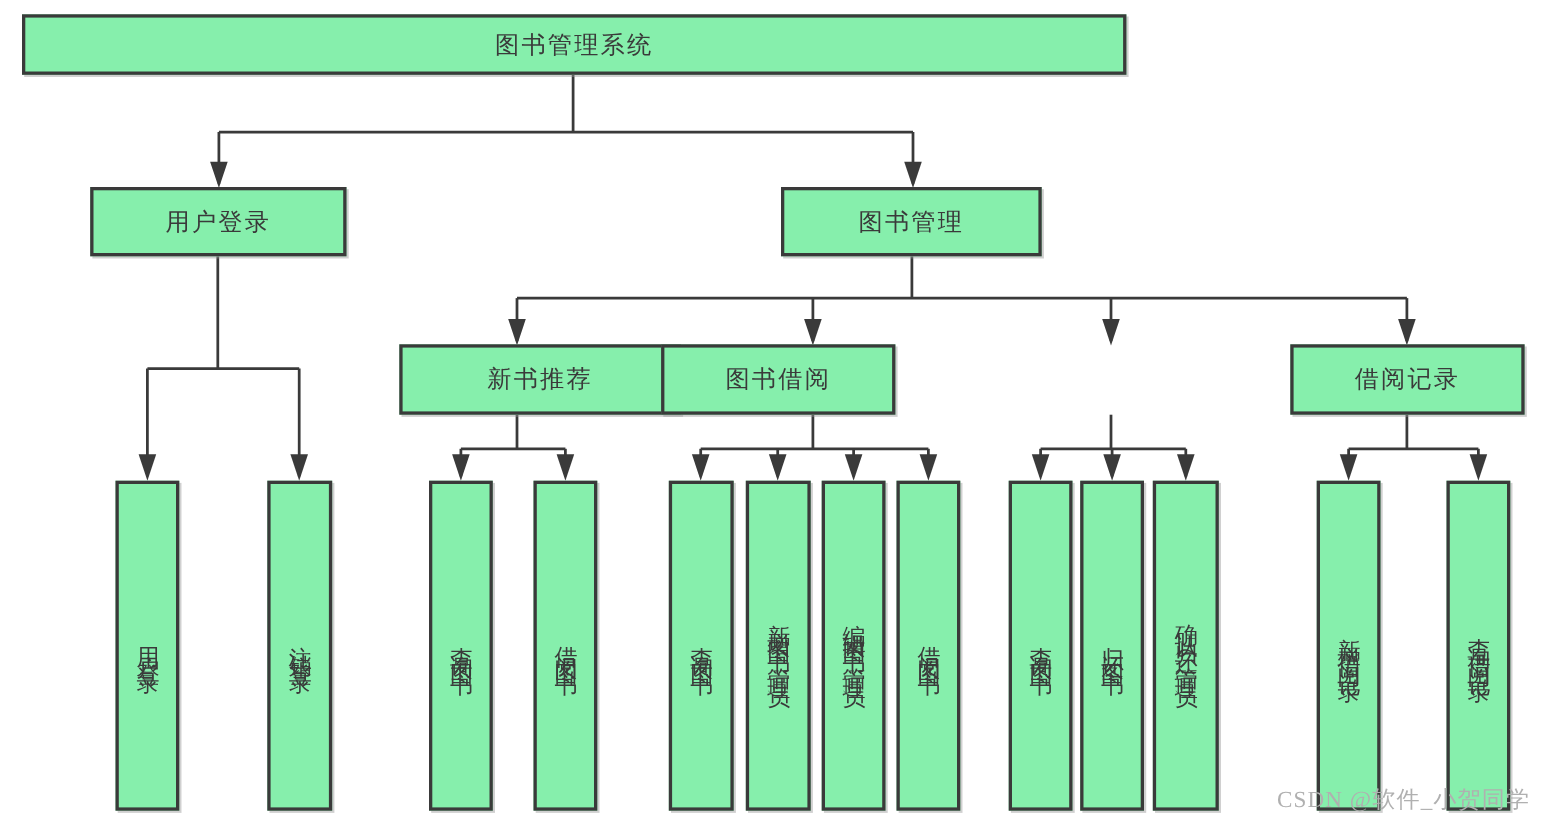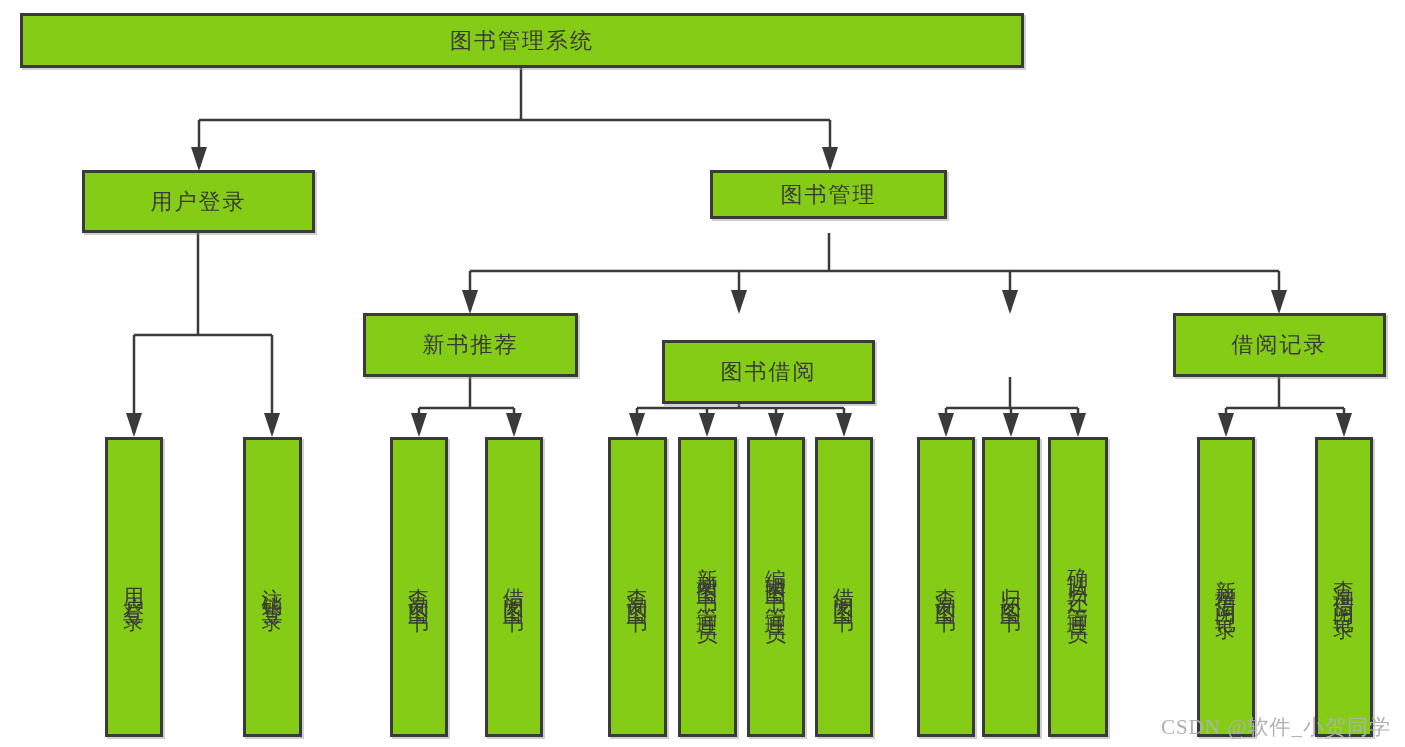--- a/index.html
+++ b/index.html
@@ -20,21 +20,21 @@
   svg.connectors {
     position: absolute;
     left: 0; top: 0;
     width: 1405px; height: 747px;
     z-index: 0;
   }
   .node {
     position: absolute;
     box-sizing: border-box;
     border: 3px solid var(--line);
-    background: #84cc16;
+    background: #86efac;
     color: var(--text);
     display: flex;
     align-items: center;
     justify-content: center;
     z-index: 1;
     box-shadow: 2px 2px 0 rgba(150,150,150,0.45);
   }
   .h-node { font-size: 22px; letter-spacing: 2px; white-space: nowrap; }
   .v-node .v-label {
     writing-mode: vertical-rl;
@@ -107,28 +107,28 @@
     </g>
   </svg>
 
   <div class="node h-node" style="left:20px; top:13px; width:1004px; height:55px;">
     <span>图书管理系统</span>
   </div>
 
   <div class="node h-node" style="left:82px; top:170px; width:233px; height:63px;">
     <span>用户登录</span>
   </div>
-  <div class="node h-node" style="left:710px; top:170px; width:237px; height:49px;">
+  <div class="node h-node" style="left:710px; top:170px; width:237px; height:63px;">
     <span>图书管理</span>
   </div>
 
-  <div class="node h-node" style="left:363px; top:313px; width:215px; height:64px;">
+  <div class="node h-node" style="left:363px; top:313px; width:256px; height:64px;">
     <span>新书推荐</span>
   </div>
-  <div class="node h-node" style="left:662px; top:313px; width:213px; height:64px;margin-top:27px;">
+  <div class="node h-node" style="left:601px; top:313px; width:213px; height:64px;">
     <span>图书借阅</span>
   </div>
   <div class="node h-node" style="left:1173px; top:313px; width:213px; height:64px;">
     <span>借阅记录</span>
   </div>
 
   <div class="node v-node" style="left:105px; top:437px; width:58px; height:300px;">
     <span class="v-label">用户登录</span>
   </div>
   <div class="node v-node" style="left:243px; top:437px; width:59px; height:300px;">

